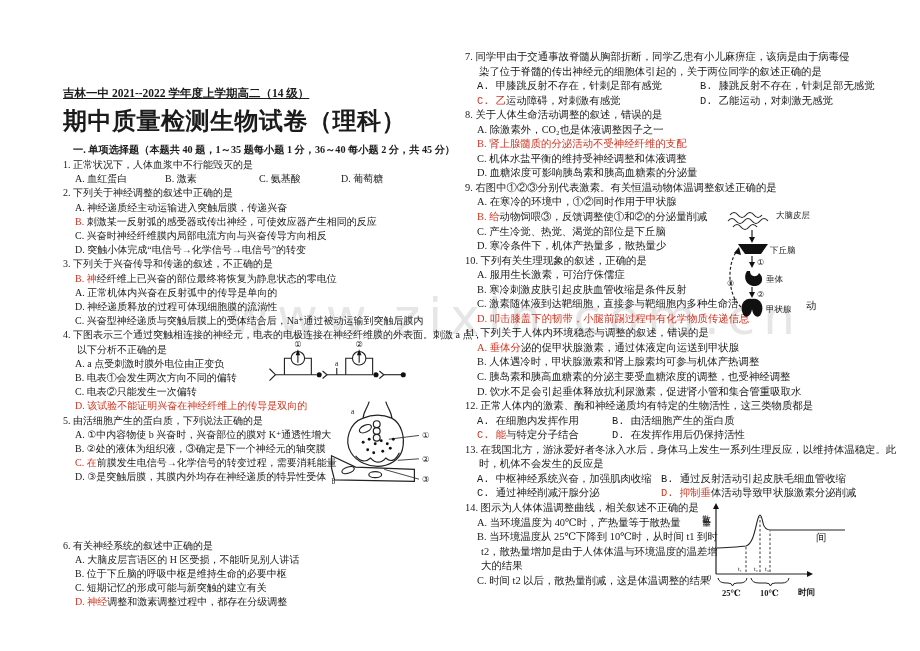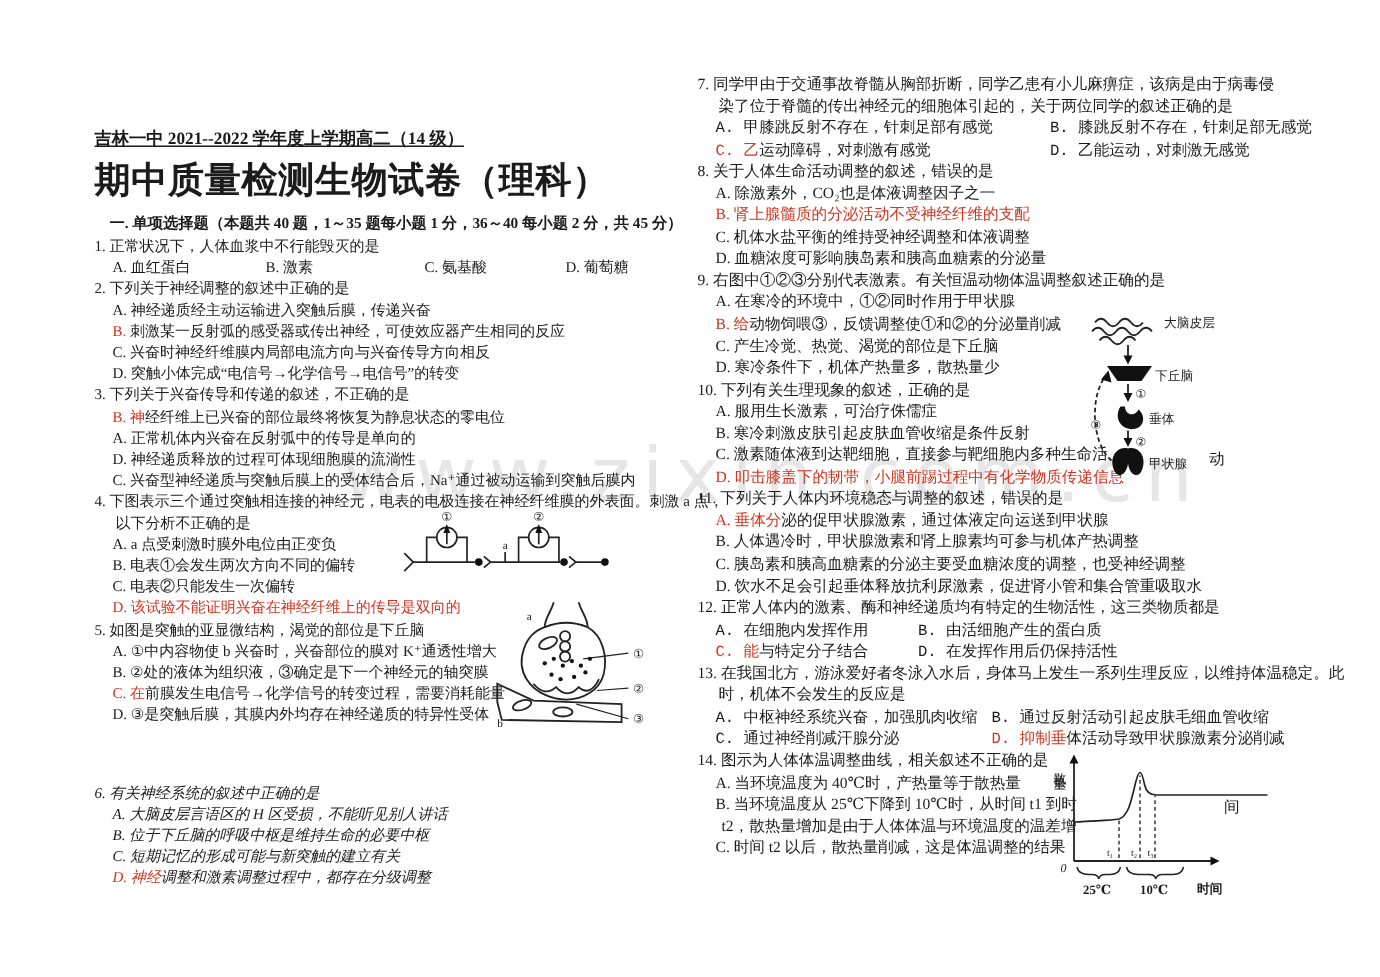--- a/index.html
+++ b/index.html
@@ -16,21 +16,21 @@
   .col{position:absolute;z-index:1;}
   .col-left{left:63px;top:85px;width:402px;font-size:10px;line-height:14.2px;}
   .col-right{left:465px;top:50px;width:452px;font-size:10.4px;line-height:14.55px;}
   .school{font-weight:bold;font-size:11.5px;height:16px;line-height:16px;white-space:nowrap;text-decoration:underline;}
   .title{font-weight:bold;font-size:24px;height:40px;line-height:40px;letter-spacing:.5px;white-space:nowrap;}
   .section{font-weight:bold;font-size:10.2px;height:17px;line-height:17px;white-space:nowrap;text-align:center;}
   .stem,.stem-cont,.opt-line,.opt-cont{white-space:nowrap;}
   .stem-cont{padding-left:14px;}
   .options-list .opt-line{padding-left:12px;}
   .opt-cont{padding-left:16px;}
-  .options-row{display:grid;grid-template-columns:90px 94px 82px auto;gap:12px;}
+  .options-row{display:grid;grid-template-columns:90px 94px 82px auto;}
   .options-row .opt-line{padding-left:12px;}
   .options-grid{display:grid;grid-template-columns:223px 1fr;}
   .options-grid .opt-line{padding-left:12px;font-family:Liberation Mono, monospace;}
   .qn12 .options-grid{grid-template-columns:135px 1fr;}
   .qn13 .options-grid{grid-template-columns:184px 1fr;}
   .red{color:var(--red,#d03420);}
   .fig{position:absolute;z-index:2;}
   .fig svg text{font-family:"Liberation Serif","DejaVu Serif",serif;fill:#1b1b1b;}
   .fig14{width:150px;height:100px;}
   .fig14 .ylabel{
@@ -114,37 +114,37 @@
             </div>
             <div class="opt">
               <div class="opt-line"><span>C. 电表②只能发生一次偏转</span></div>
             </div>
             <div class="opt">
               <div class="opt-line"><span class="red">D. 该试验不能证明兴奋在神经纤维上的传导是双向的</span></div>
             </div>
           </div>
         </div>
         <div class="question qn5">
-          <div class="stem"><span class="qnum">5.</span> <span>如图是突触的亚显微结构，渴觉的部位是下丘脑</span></div>
+          <div class="stem"><span class="qnum">5.</span> <span>由活细胞产生的蛋白质，下列说法正确的是</span></div>
           <div class="options options-list">
             <div class="opt">
               <div class="opt-line"><span>A. ①中内容物使 b 兴奋时，兴奋部位的膜对 K⁺通透性增大</span></div>
             </div>
             <div class="opt">
               <div class="opt-line"><span>B. ②处的液体为组织液，③确定是下一个神经元的轴突膜</span></div>
             </div>
             <div class="opt">
               <div class="opt-line"><span class="red">C. 在</span><span>前膜发生电信号→化学信号的转变过程，需要消耗能量</span></div>
             </div>
             <div class="opt">
               <div class="opt-line"><span>D. ③是突触后膜，其膜内外均存在神经递质的特异性受体</span></div>
             </div>
           </div>
         </div>
-        <div class="question qn6" style="margin-top: 38px; font-style: italic;">
+        <div class="question qn6" style="margin-top: 54px;">
           <div class="stem"><span class="qnum">6.</span> <span>有关神经系统的叙述中正确的是</span></div>
           <div class="options options-list">
             <div class="opt">
               <div class="opt-line"><span>A. 大脑皮层言语区的 H 区受损，不能听见别人讲话</span></div>
             </div>
             <div class="opt">
               <div class="opt-line"><span>B. 位于下丘脑的呼吸中枢是维持生命的必要中枢</span></div>
             </div>
             <div class="opt">
               <div class="opt-line"><span>C. 短期记忆的形成可能与新突触的建立有关</span></div>
@@ -282,20 +282,21 @@
         </div>
         <div class="question qn14">
           <div class="stem"><span class="qnum">14.</span> <span>图示为人体体温调整曲线，相关叙述不正确的是</span></div>
           <div class="options options-list">
             <div class="opt">
               <div class="opt-line"><span>A. 当环境温度为 40℃时，产热量等于散热量</span></div>
             </div>
             <div class="opt">
               <div class="opt-line"><span>B. 当环境温度从 25℃下降到 10℃时，从时间 t1 到时</span></div>
               <div class="opt-cont">t2，散热量增加是由于人体体温与环境温度的温差增</div>
+              <div class="opt-cont">大的结果</div>
             </div>
             <div class="opt">
               <div class="opt-line"><span>C. 时间 t2 以后，散热量削减，这是体温调整的结果</span></div>
             </div>
           </div>
         </div>
       </div>
   </div>
 
   <div class="fig" style="left:268px;top:340px">

